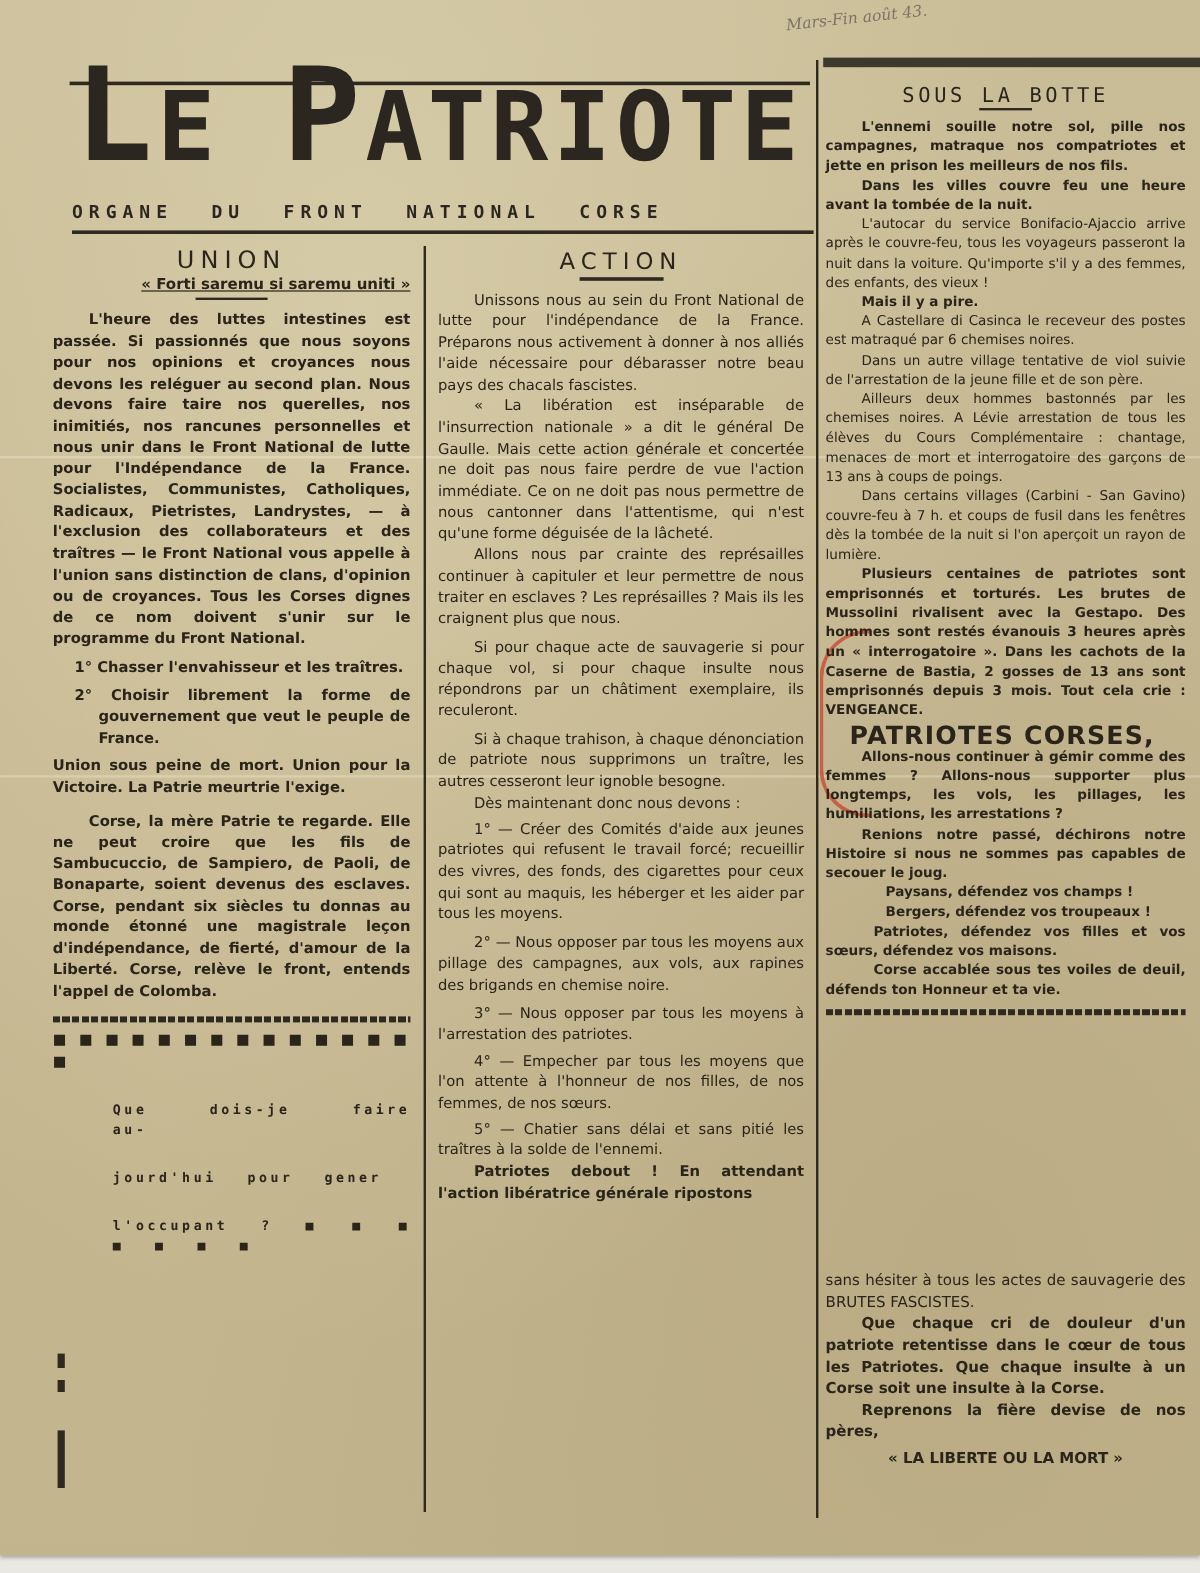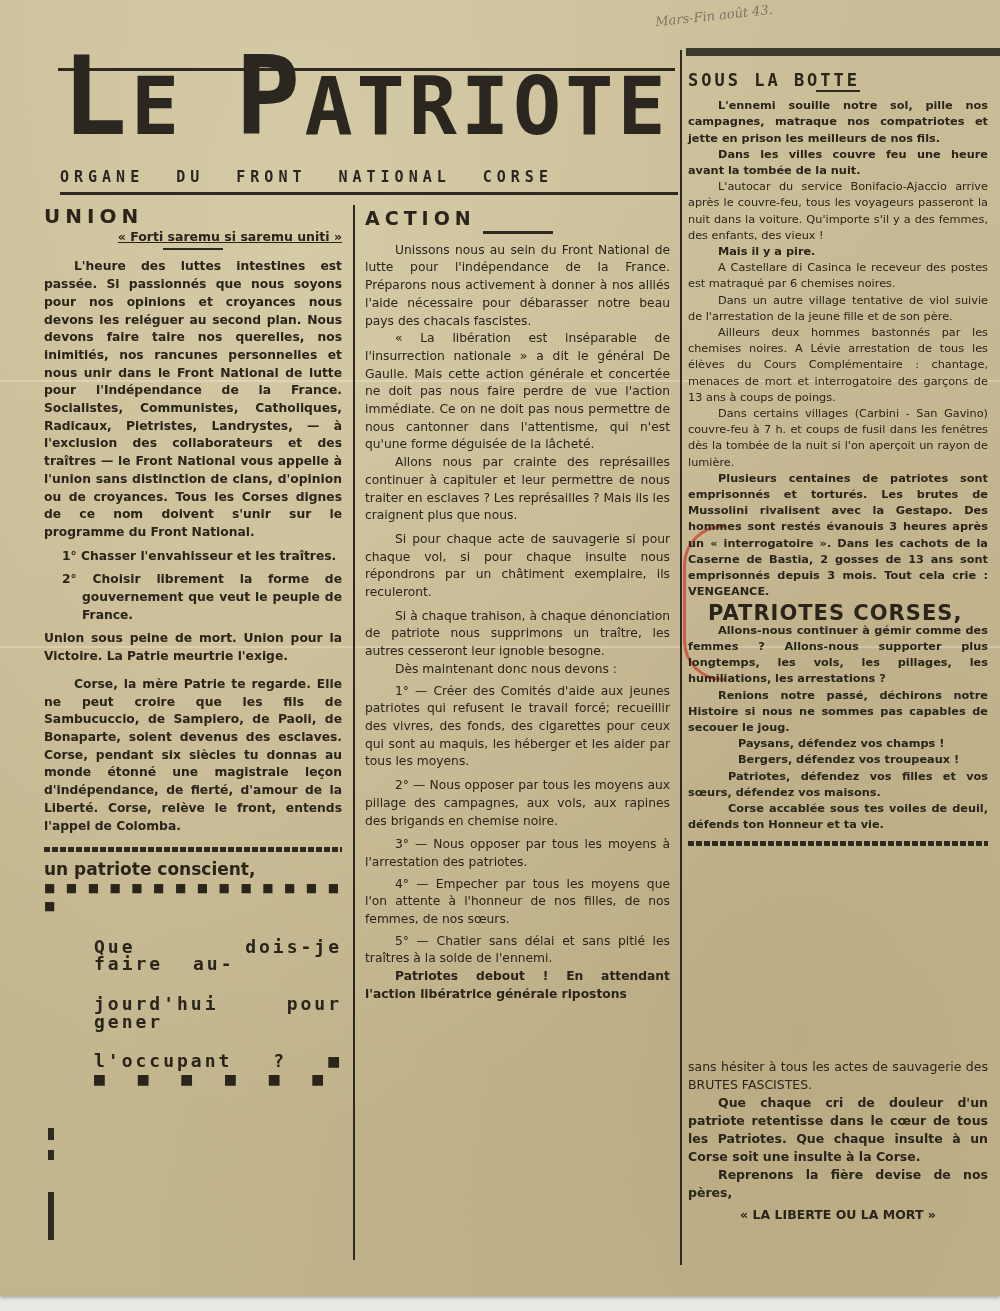--- a/index.html
+++ b/index.html
@@ -36,30 +36,30 @@
     letter-spacing:5px; word-spacing:18px; color:#2b2720; white-space:nowrap;
   }
   .subhead-rule { position:absolute; left:60px; top:192px; width:618px; height:3px; background:#2e2a22; }
   .right-top-rule { position:absolute; left:686px; top:48px; width:314px; height:8px; background:#2e2a22; opacity:0.9; }
   .vrule { position:absolute; width:2px; background:#2e2a22; }
   .col { position:absolute; font-size:12.3px; line-height:17.7px; text-align:justify; }
   .col p { margin:0; text-indent:30px; }
   .col p.noind { text-indent:0; }
   .col .bold { font-weight:bold; }
   .col-title {
-    font-weight:bold; font-size:20px; letter-spacing:5px; margin:0 0 2px 0;
+    text-align:center; font-weight:normal; font-size:20px; letter-spacing:5px; margin:0 0 2px 0;
   }
   .title-underline { width:70px; height:3px; margin:3px auto 8px auto; background:#2e2a22; }
   .quote { text-align:right; font-weight:bold; font-size:12.5px; text-decoration:underline; }
   .item { padding-left:38px; text-indent:-20px; font-weight:bold; margin:6px 0; }
   .numitem { text-indent:30px; }
   .dashrule { height:5px; margin:6px 0; background:repeating-linear-gradient(90deg,#2e2a22 0 6px, transparent 6px 8px); }
   .pour-title { font-weight:bold; font-size:17px; line-height:22px; margin-top:6px; }
   .dots { font-weight:bold; letter-spacing:3px; font-size:12px; }
-  .qline { font-family:"DejaVu Sans Mono", monospace; font-weight:bold; font-size:18px; letter-spacing:3px; word-spacing:16px; margin:22px 0 0 50px; }
+  .qline { font-family:"DejaVu Sans Mono", monospace; font-weight:bold; font-size:11px; letter-spacing:3px; word-spacing:16px; margin:22px 0 0 50px; }
   .leftbar { position:absolute; left:48px; width:6px; background:#2e2a22; }
   .red-mark { position:absolute; left:683px; top:525px; width:40px; height:150px;
      border-left:3px solid #c9503a; border-top:3px solid #c9503a; border-bottom:3px solid #c9503a;
      border-radius:40px 0 0 40px; opacity:0.85; }
   .rc-small { font-size:11.3px; line-height:16.2px; }
   .motto { text-align:center; font-weight:bold; font-size:12.5px; }
   .sub-title { font-weight:bold; font-size:21px; letter-spacing:1px; margin:4px 0 2px 20px; }
 </style>
 </head>
 <body>
@@ -85,21 +85,20 @@
   <div class="col" style="left:44px; top:208px; width:298px;">
     <div class="col-title">UNION</div>
     <div class="quote">« Forti saremu si saremu uniti »</div>
     <div class="title-underline" style="width:60px;height:2px;"></div>
     <p class="bold">L'heure des luttes intestines est passée. Si passionnés que nous soyons pour nos opinions et croyances nous devons les reléguer au second plan. Nous devons faire taire nos querelles, nos inimitiés, nos rancunes personnelles et nous unir dans le Front National de lutte pour l'Indépendance de la France. Socialistes, Communistes, Catholiques, Radicaux, Pietristes, Landrystes, — à l'exclusion des collaborateurs et des traîtres — le Front National vous appelle à l'union sans distinction de clans, d'opinion ou de croyances. Tous les Corses dignes de ce nom doivent s'unir sur le programme du Front National.</p>
     <div class="item">1° Chasser l'envahisseur et les traîtres.</div>
     <div class="item">2° Choisir librement la forme de gouvernement que veut le peuple de France.</div>
     <p class="bold noind">Union sous peine de mort. Union pour la Victoire. La Patrie meurtrie l'exige.</p>
     <p class="bold" style="margin-top:10px">Corse, la mère Patrie te regarde. Elle ne peut croire que les fils de Sambucuccio, de Sampiero, de Paoli, de Bonaparte, soient devenus des esclaves. Corse, pendant six siècles tu donnas au monde étonné une magistrale leçon d'indépendance, de fierté, d'amour de la Liberté. Corse, relève le front, entends l'appel de Colomba.</p>
     <div class="dashrule" style="margin-top:12px"></div>
-    <div class="pour-title" style="margin-top:0">un patriote conscient,</div>
     <div class="dots">■ ■ ■ ■ ■ ■ ■ ■ ■ ■ ■ ■ ■ ■ ■</div>
     <div class="qline">Que dois-je faire au-</div>
     <div class="qline">jourd'hui pour gener</div>
     <div class="qline">l'occupant ? ■ ■ ■ ■ ■ ■ ■</div>
   </div>
   <div class="leftbar" style="top:1128px; height:12px;"></div>
   <div class="leftbar" style="top:1150px; height:10px;"></div>
   <div class="leftbar" style="top:1192px; height:48px;"></div>
 
   <div class="col" style="left:365px; top:210px; width:305px;">

